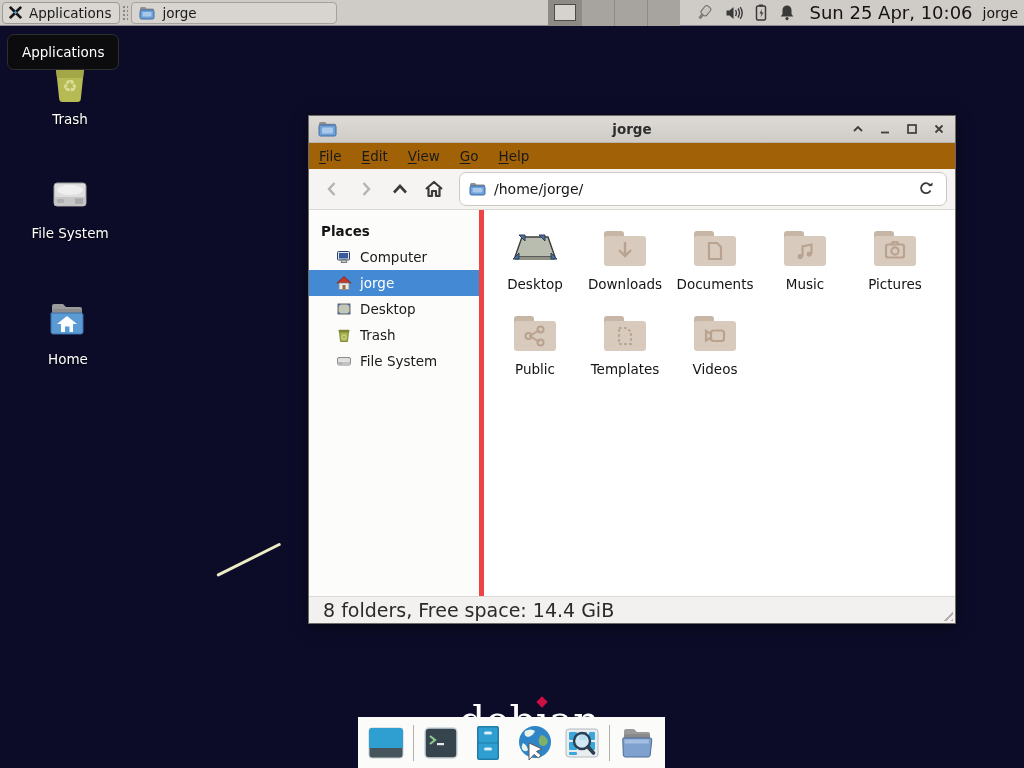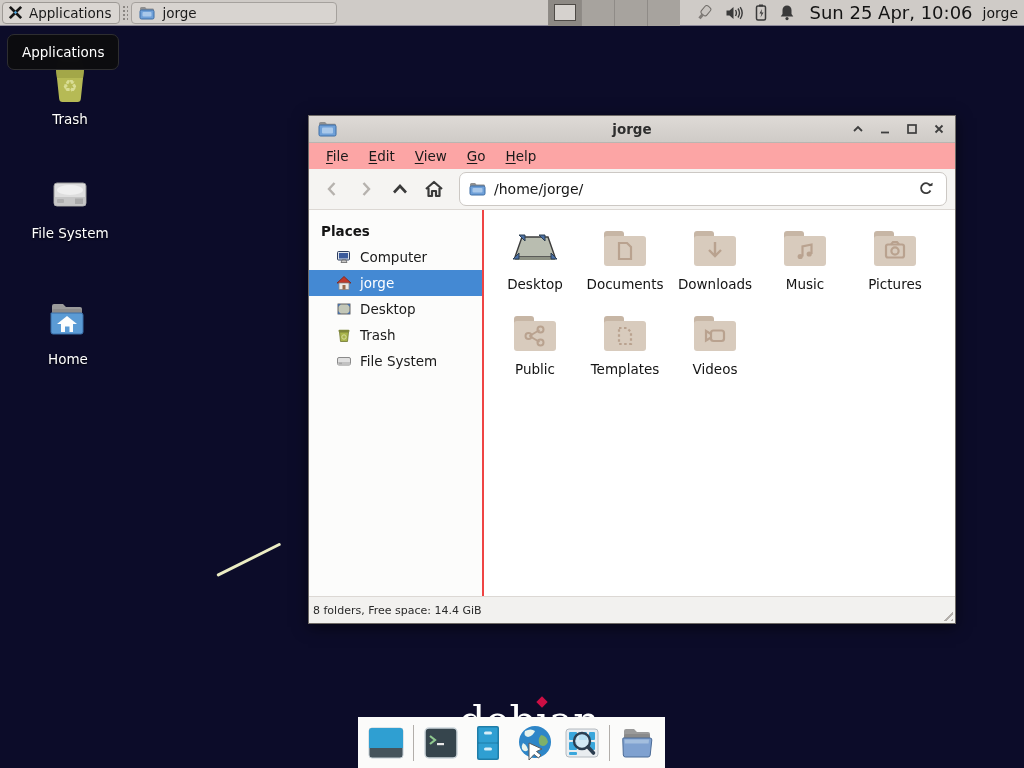--- a/index.html
+++ b/index.html
@@ -76,56 +76,56 @@
     display:flex; align-items:center; padding:0 9px; position:relative;
     border-bottom:1px solid #b9b5b1;
   }
   .titlebar .title {
     position:absolute; left:0; right:0; text-align:center;
     font-weight:bold; font-size:13.5px; color:#2e2e2e; pointer-events:none;
   }
   .win-controls { margin-left:auto; display:flex; gap:13px; z-index:2; }
   .win-btn { width:14px; height:14px; display:grid; place-items:center; }
   .menubar {
-    height:26px; flex:0 0 26px; background:#fca5a5; display:flex; align-items:center;
-    padding-left:7px; font-size:13.5px;
+    height:26px; flex:0 0 26px; background:#a16207; display:flex; align-items:center;
+    font-size:13.5px;
   }
   .menu-item { padding:3px 10px; }
   .menu-item u { text-underline-offset:2px; }
   .toolbar {
     height:41px; flex:0 0 41px; background:#f5f4f2; display:flex; align-items:center;
     gap:4px; padding:0 8px; border-bottom:1px solid #dcd8d4;
   }
   .nav-btn { width:30px; height:30px; display:grid; place-items:center; }
   .pathbar {
     flex:1; height:30px; margin-left:6px; background:#fff; border:1px solid #ccc8c4;
     border-radius:7px; display:flex; align-items:center; gap:8px; padding:16px 9px;
   }
   .pathbar .path-text { font-size:14px; color:#141414; }
   .reload { margin-left:auto; display:grid; place-items:center; width:22px; }
 
   .content { flex:1; display:flex; background:#fff; overflow:hidden; }
   .sidebar {
-    width:175px; flex:0 0 175px; background:#fcfcfb; border-right:2px solid #ef4444;
+    width:175px; flex:0 0 175px; background:#fcfcfb; border-right:5px solid #ef4444;
     padding-top:7px; font-size:13.5px;
   }
   .side-header { padding:6px 12px 5px 12px; font-weight:bold; color:#141414; }
   .side-item { height:26px; display:flex; align-items:center; gap:8px; padding-left:27px; }
   .side-item.selected { background:#4489d3; color:#fff; }
   .files {
     flex:1; padding:13px 4px 0 6px; display:flex; flex-wrap:wrap; align-content:flex-start;
   }
   .file-cell {
     width:86px; margin:0 2px 16px 2px; display:flex; flex-direction:column;
     align-items:center; padding-top:5px;
   }
   .file-cell .lbl { margin-top:8px; font-size:13.5px; color:#141414; white-space:nowrap; }
   .statusbar {
     height:27px; flex:0 0 27px; background:#f2f1ef; border-top:1px solid #dcd8d4;
-    display:flex; align-items:center; padding-left:4px; font-size:11px; color:#2a2a2a;
+    display:flex; align-items:center; padding-left:14px; font-size:19px; color:#2a2a2a;
     position:relative;
   }
   .grip {
     position:absolute; right:2px; bottom:2px; width:13px; height:13px;
     background:repeating-linear-gradient(135deg, transparent 0 3px, #b4b0ac 3px 4.5px);
     clip-path:polygon(100% 0, 100% 100%, 0 100%);
   }
 
   
   .debian-logo {
@@ -414,35 +414,35 @@
           </svg>
         </span>
         <span class="lbl">Desktop</span>
       </div>
 
       <div class="file-cell">
         <span>
           <svg width="48" height="40" viewBox="0 0 48 40">
             <rect x="3" y="3" width="20" height="12" rx="3" fill="#c7b6a5"></rect>
             <rect x="3" y="8" width="42" height="30" rx="3" fill="#d8cbbd"></rect>
+            <path d="M24 14 v13 M18 22 l6 6 6 -6" fill="none" stroke="#b9a28f" stroke-width="2.4"></path>
+          </svg>
+        </span>
+        <span class="lbl">Downloads</span>
+      </div>
+
+      <div class="file-cell">
+        <span>
+          <svg width="48" height="40" viewBox="0 0 48 40">
+            <rect x="3" y="3" width="20" height="12" rx="3" fill="#c7b6a5"></rect>
+            <rect x="3" y="8" width="42" height="30" rx="3" fill="#d8cbbd"></rect>
             <path d="M18 15 h8 l4 4 v12 h-12 Z" fill="none" stroke="#b9a28f" stroke-width="2.2"></path>
           </svg>
         </span>
         <span class="lbl">Documents</span>
-      </div>
-
-      <div class="file-cell">
-        <span>
-          <svg width="48" height="40" viewBox="0 0 48 40">
-            <rect x="3" y="3" width="20" height="12" rx="3" fill="#c7b6a5"></rect>
-            <rect x="3" y="8" width="42" height="30" rx="3" fill="#d8cbbd"></rect>
-            <path d="M24 14 v13 M18 22 l6 6 6 -6" fill="none" stroke="#b9a28f" stroke-width="2.4"></path>
-          </svg>
-        </span>
-        <span class="lbl">Downloads</span>
       </div>
 
       <div class="file-cell">
         <span>
           <svg width="48" height="40" viewBox="0 0 48 40">
             <rect x="3" y="3" width="20" height="12" rx="3" fill="#c7b6a5"></rect>
             <rect x="3" y="8" width="42" height="30" rx="3" fill="#d8cbbd"></rect>
             <path d="M21.5 28.5 v-10 l9 -2 v9.5" fill="none" stroke="#b9a28f" stroke-width="2.2"></path>
             <circle cx="19.2" cy="28.5" r="2.6" fill="#b9a28f"></circle>
             <circle cx="28.2" cy="26" r="2.6" fill="#b9a28f"></circle>

